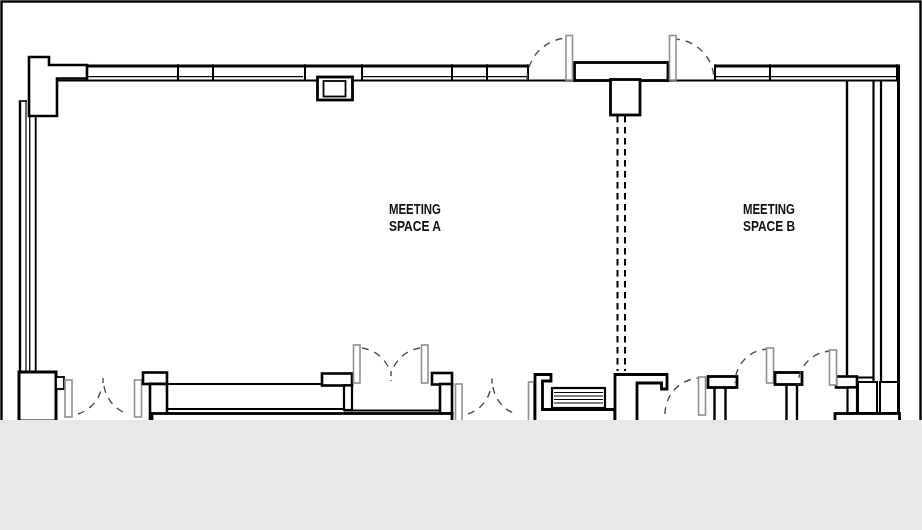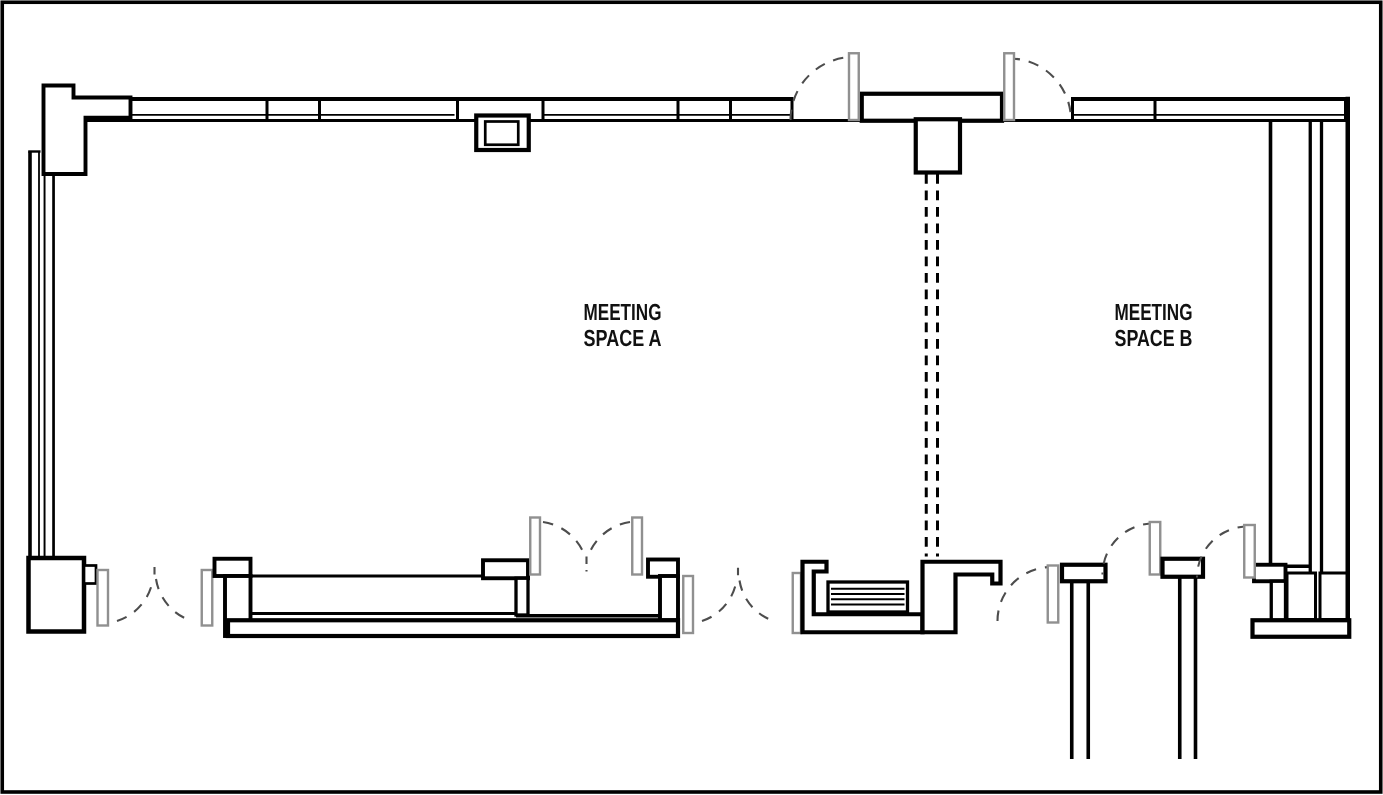--- a/index.html
+++ b/index.html
@@ -1,16 +1,16 @@
 <!DOCTYPE html>
 <html style="--line: #000000; --leaf: #909090; --arc: #4d4d4d;"><head>
 <meta charset="utf-8">
 <style>
   html,body{margin:0;padding:0;background:#e8e8e8;}
-  .page{width:922px;height:530px;background:#fff;position:relative;margin:0 auto;
+  .page{width:922px;height:420px;background:#fff;position:relative;margin:0 auto;
         font-family:"Liberation Sans",sans-serif;}
   svg{display:block;}
   .w{fill:#fff;stroke:var(--line,#000);}
   .sw12{stroke-width:1.2}.sw13{stroke-width:1.3}.sw16{stroke-width:1.6}
   .sw18{stroke-width:1.8}.sw2{stroke-width:2}.sw22{stroke-width:2.2}
   .sw24{stroke-width:2.4}.sw26{stroke-width:2.6}.sw28{stroke-width:2.8}
   .sw3{stroke-width:3}
   .ln{fill:none;stroke:var(--line,#000);}
   .erase{fill:#fff;stroke:none;}
   .leaf{fill:#fff;stroke:var(--leaf,#909090);stroke-width:1.6;}

